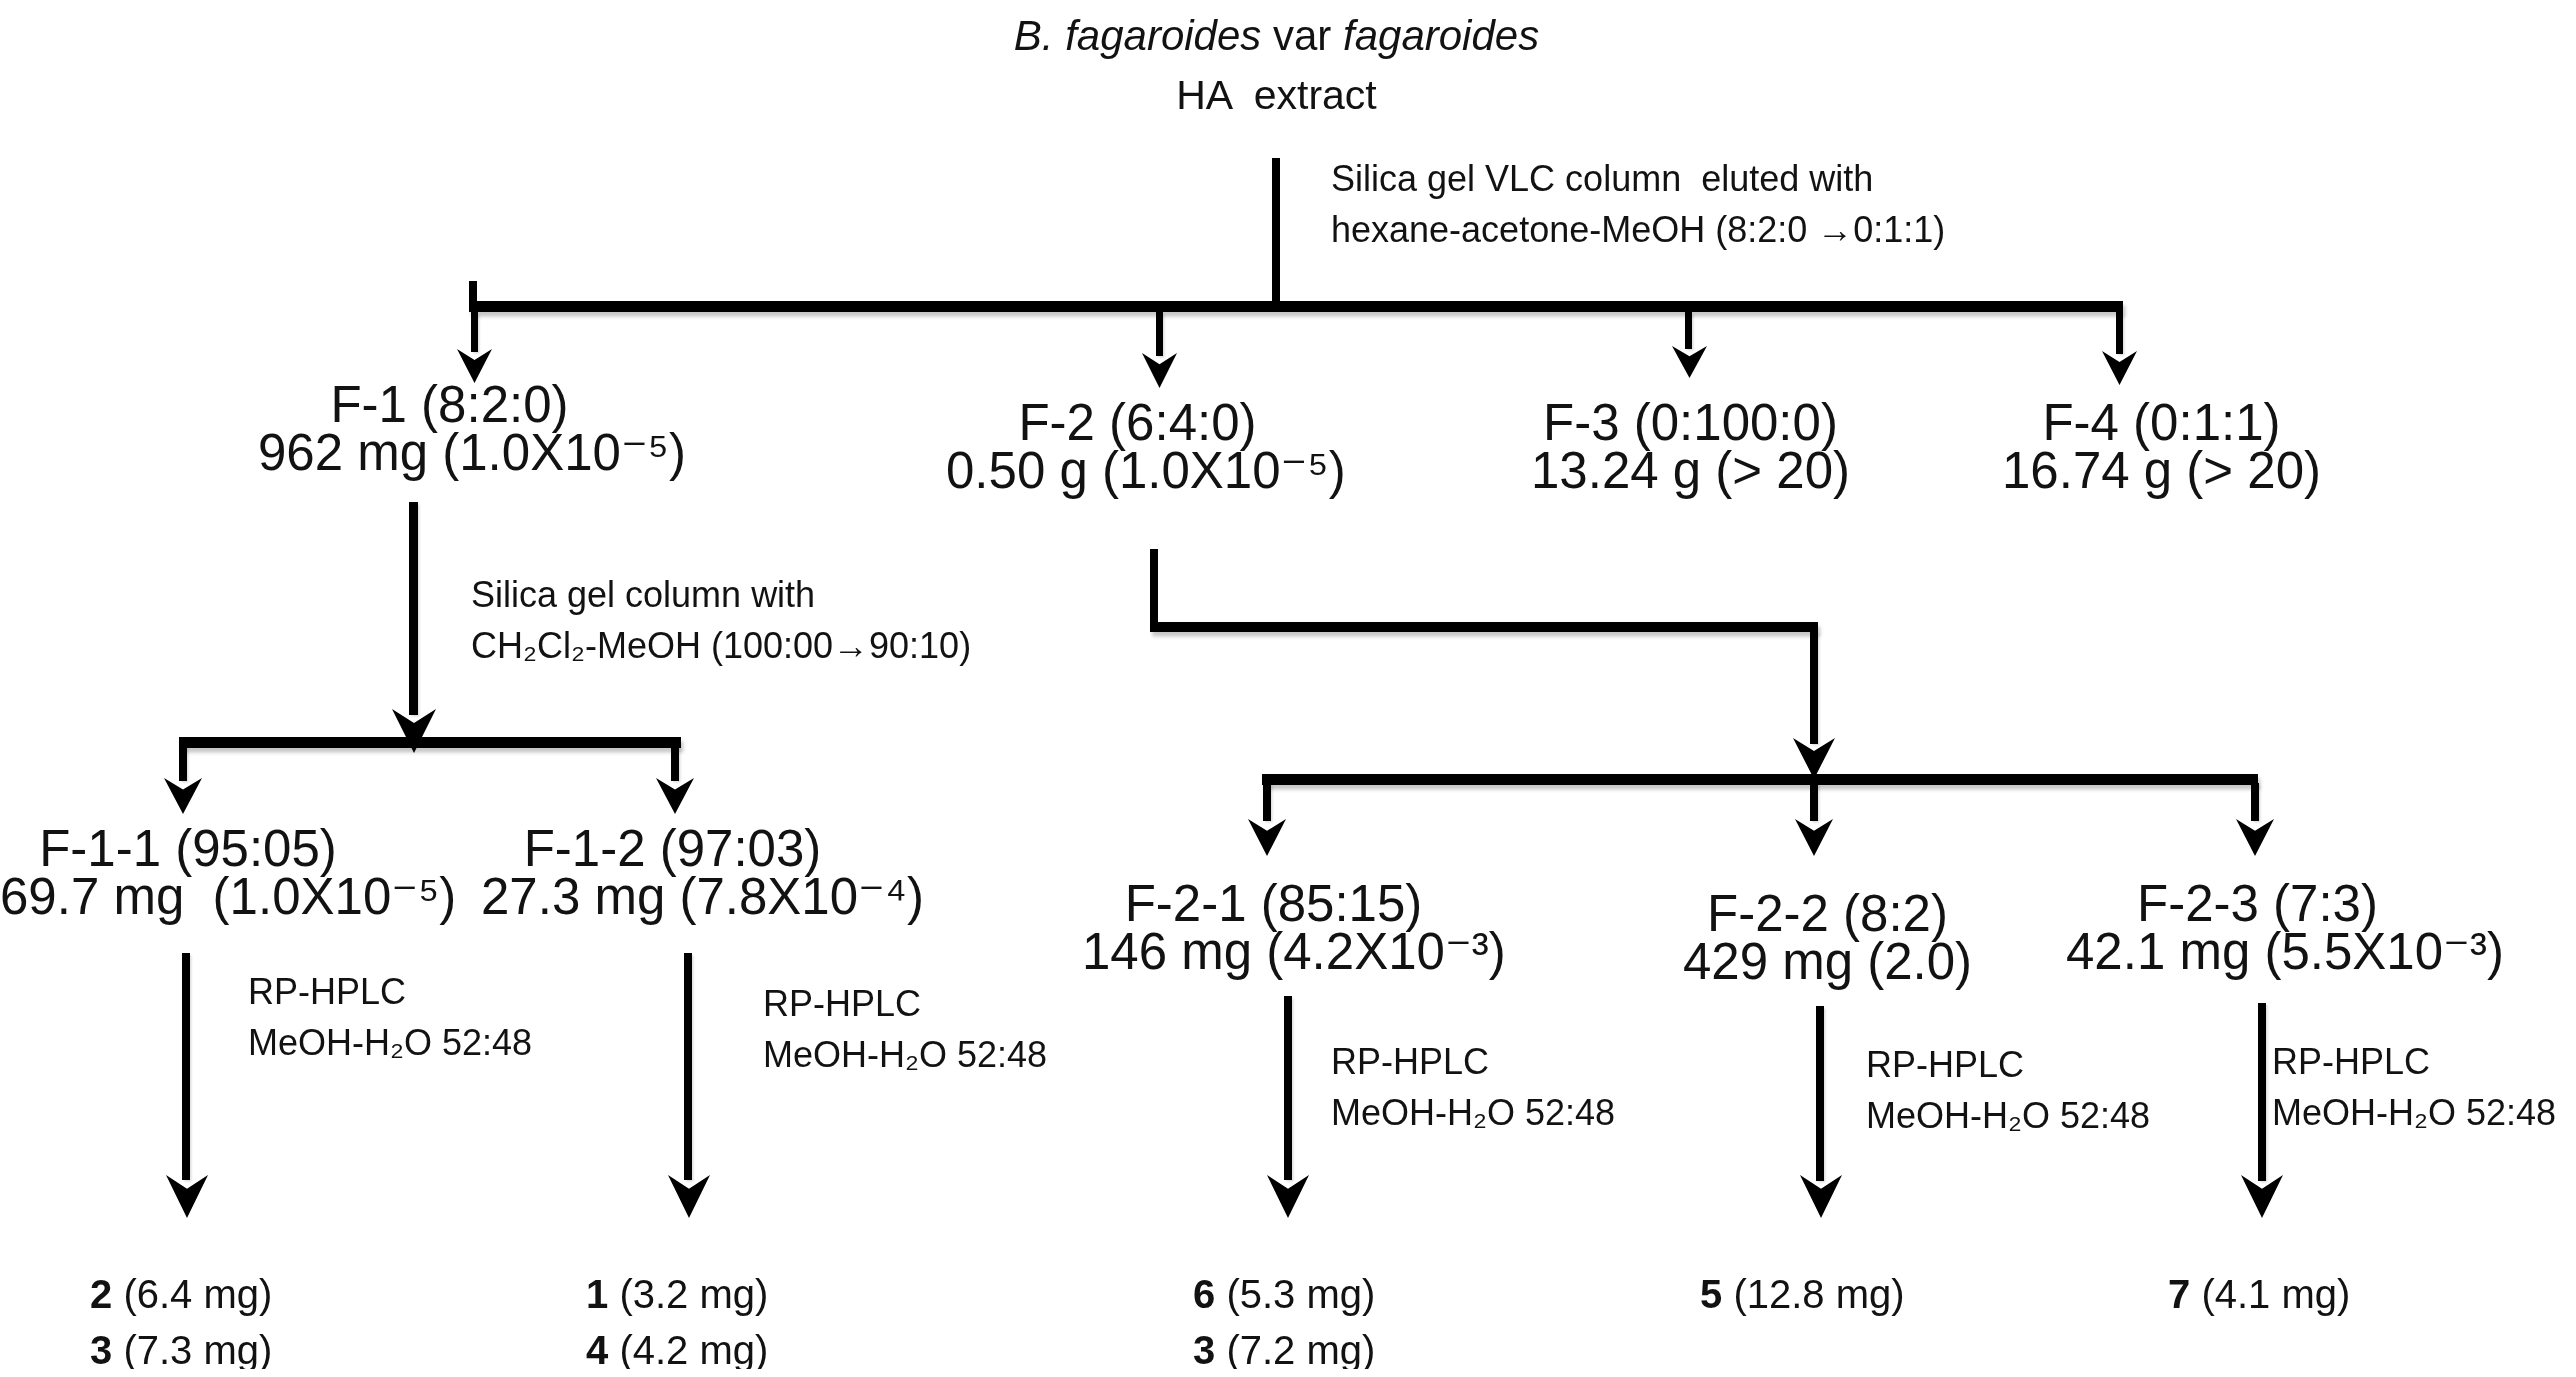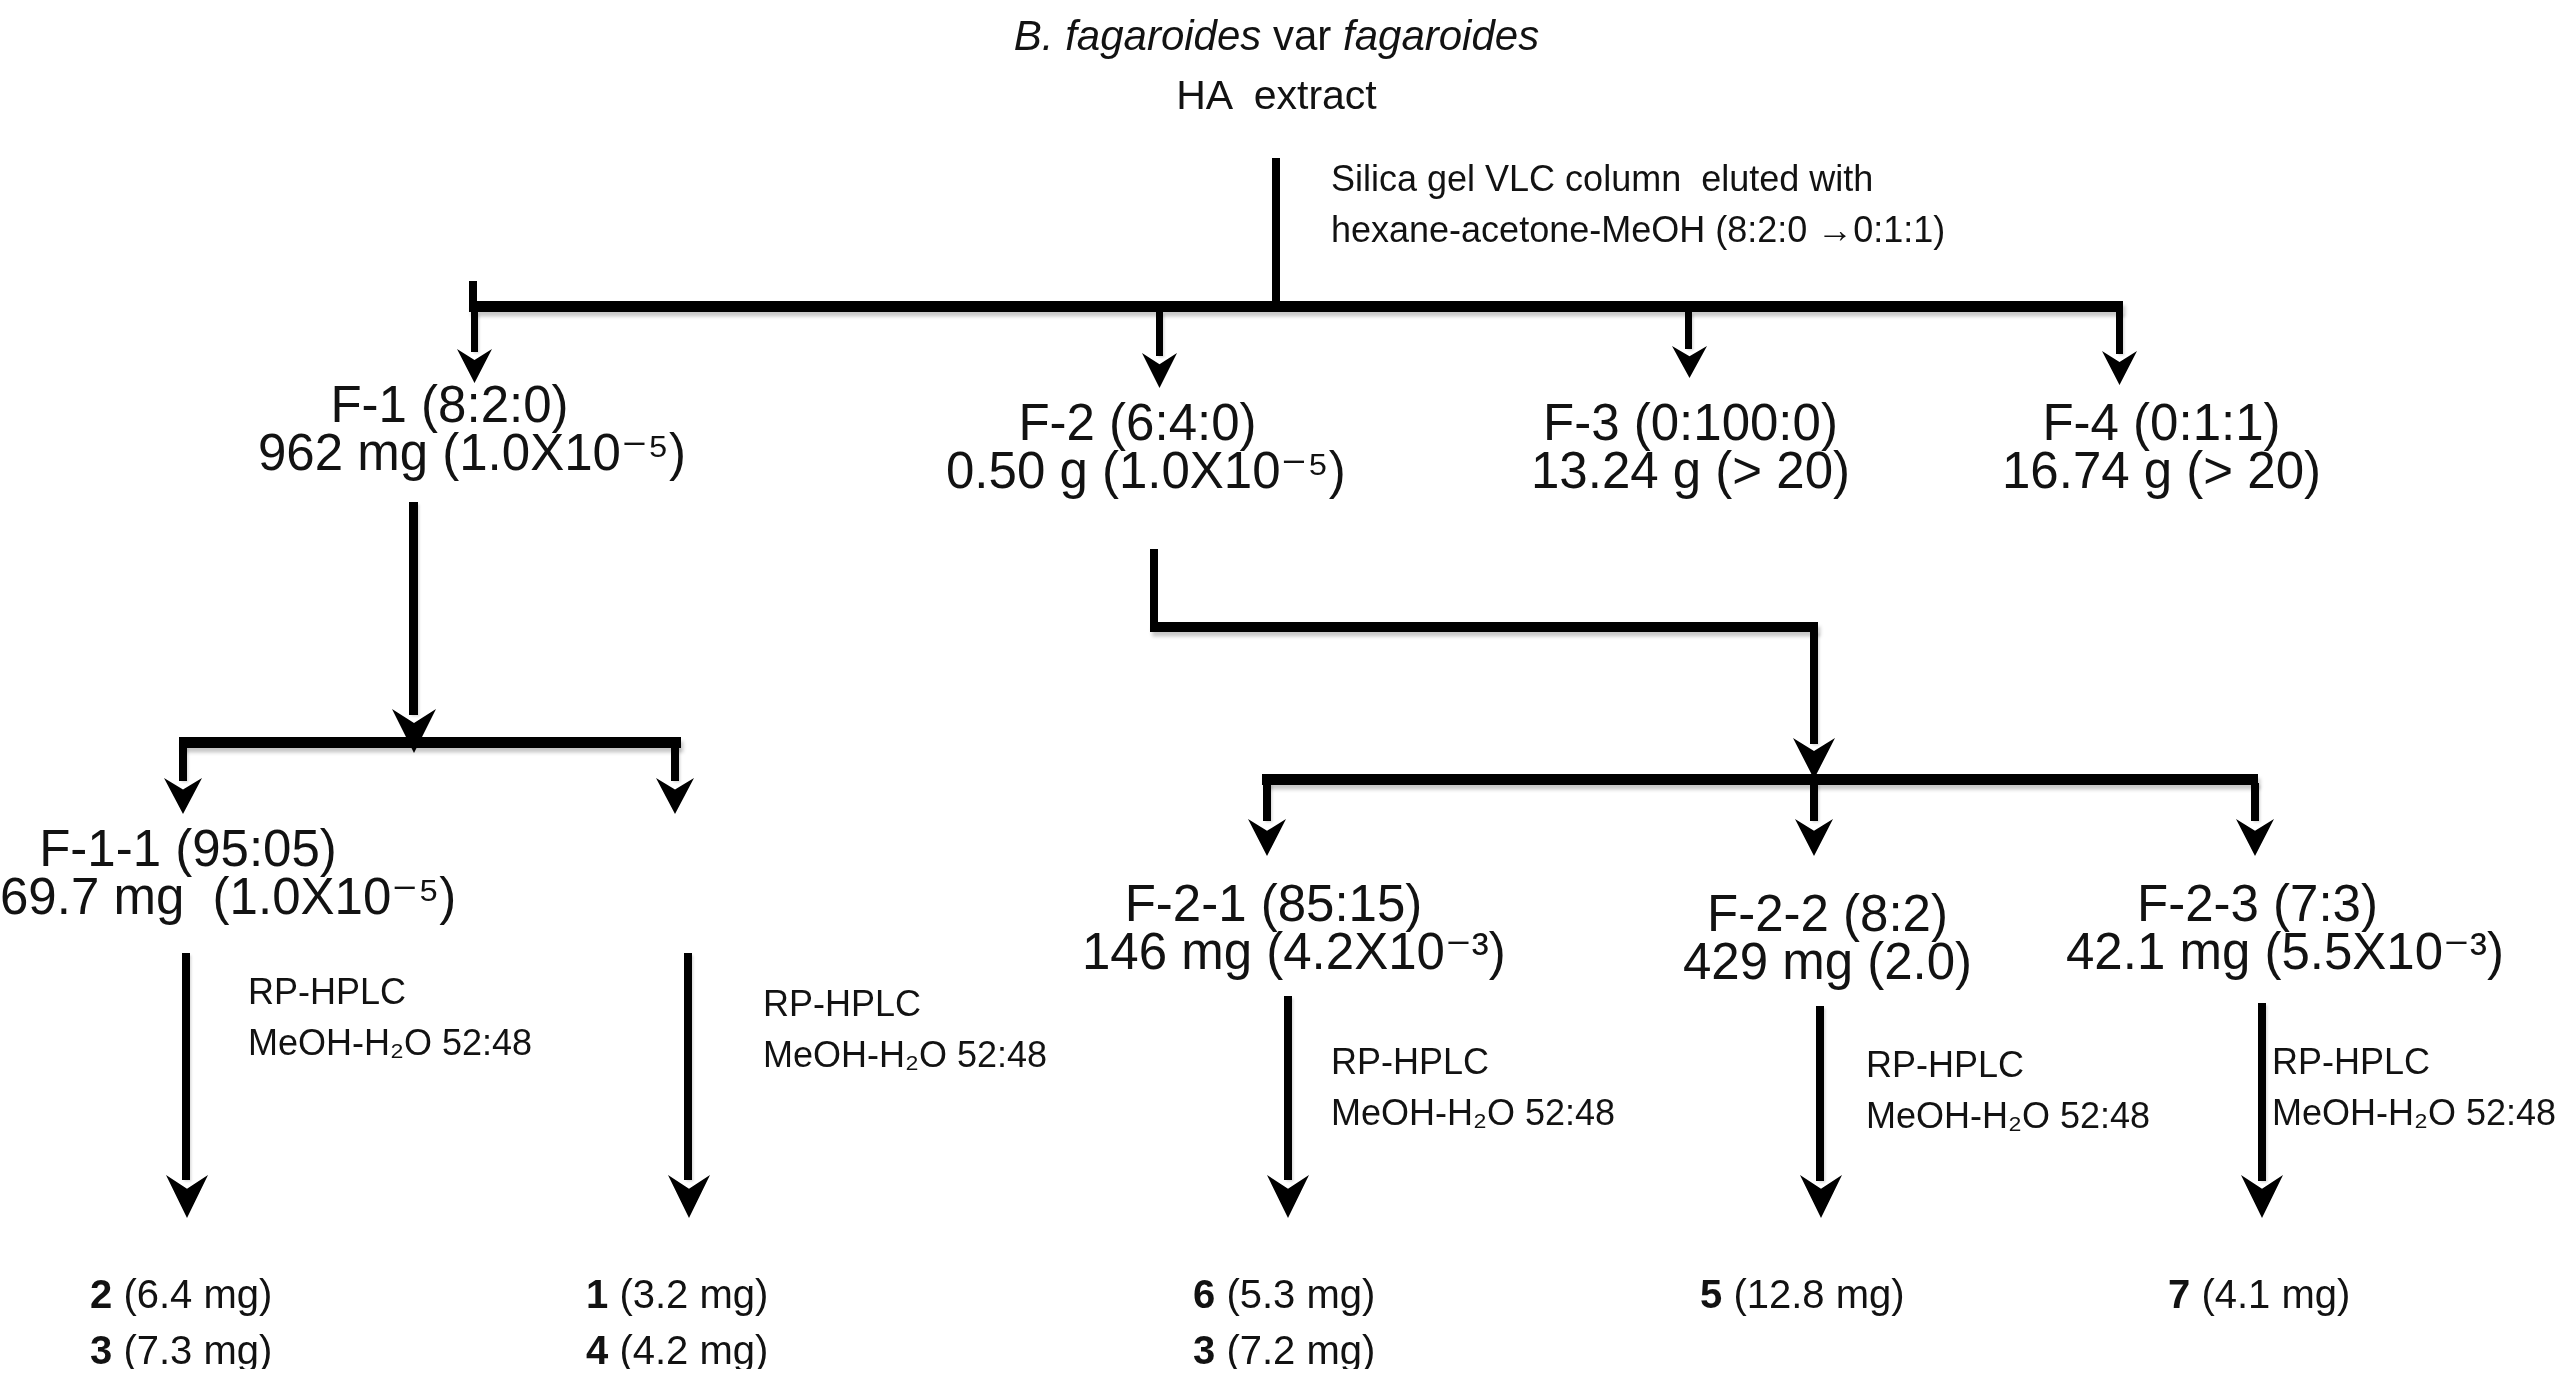--- a/index.html
+++ b/index.html
@@ -59,32 +59,34 @@
 
   <div class="txt ctr node" style="left:258px;top:381px;width:383px;"><span>F-1 (8:2:0)</span><br><span>962 mg (1.0X10⁻⁵)</span></div>
   <div class="txt ctr node" style="left:946px;top:399px;width:383px;"><span>F-2 (6:4:0)</span><br><span>0.50 g (1.0X10⁻⁵)</span></div>
   <div class="txt ctr node" style="left:1499px;top:399px;width:383px;"><span>F-3 (0:100:0)</span><br><span>13.24 g (&gt; 20)</span></div>
   <div class="txt ctr node" style="left:1970px;top:399px;width:383px;"><span>F-4 (0:1:1)</span><br><span>16.74 g (&gt; 20)</span></div>
 
   <div>
     <div class="ln shaft" style="left:409px;top:502px;width:9.2px;height:213px;"></div>
     <div class="hd" style="left:392px;top:709px;width:44px;height:44px;"></div>
   </div>
+  <div class="txt note" style="left:471px;top:569px;"><span>Silica gel column with</span><br><span>CH₂Cl₂-MeOH (100:00→90:10)</span></div>
 
   <div class="ln bar" style="left:179px;top:737px;width:502px;height:10.7px;"></div>
   <div>
     <div class="ln shaft" style="left:179px;top:746px;width:7.7px;height:35px;"></div>
     <div class="hd" style="left:164px;top:778px;width:38px;height:36px;"></div>
   </div>
   <div>
     <div class="ln shaft" style="left:671px;top:746px;width:7.7px;height:35px;"></div>
     <div class="hd" style="left:656px;top:778px;width:38px;height:36px;"></div>
   </div>
 
   <div class="txt ctr node" style="left:0px;top:825px;width:376px;"><span>F-1-1 (95:05)</span><br><span>69.7 mg  (1.0X10⁻⁵)</span></div>
+  <div class="txt ctr node" style="left:481px;top:825px;width:383px;"><span>F-1-2 (97:03)</span><br><span>27.3 mg (7.8X10⁻⁴)</span></div>
 
   <div>
     <div class="ln shaft" style="left:182px;top:953px;width:8.4px;height:227px;"></div>
     <div class="hd" style="left:166px;top:1175px;width:42px;height:43px;"></div>
   </div>
   <div>
     <div class="ln shaft" style="left:684px;top:953px;width:8.4px;height:227px;"></div>
     <div class="hd" style="left:668px;top:1175px;width:42px;height:43px;"></div>
   </div>
   <div class="txt note" style="left:248px;top:966px;"><span>RP-HPLC</span><br><span>MeOH-H₂O 52:48</span></div>

